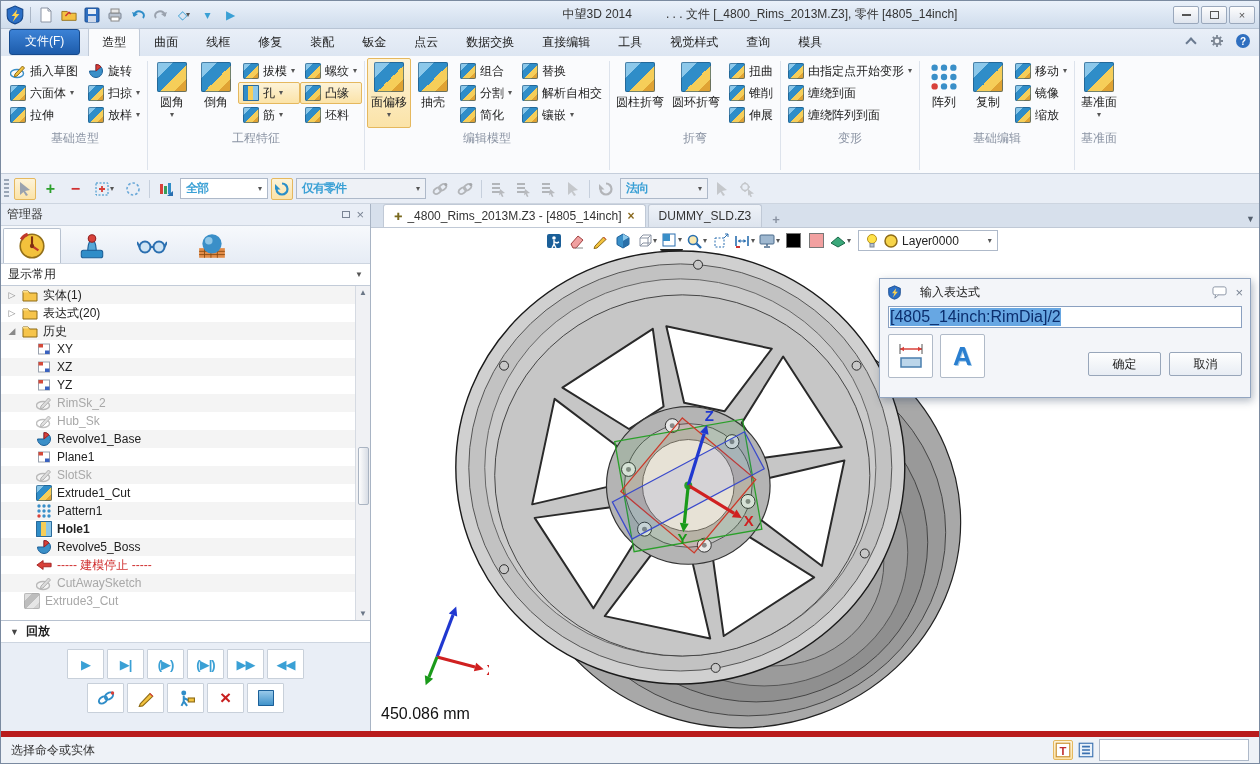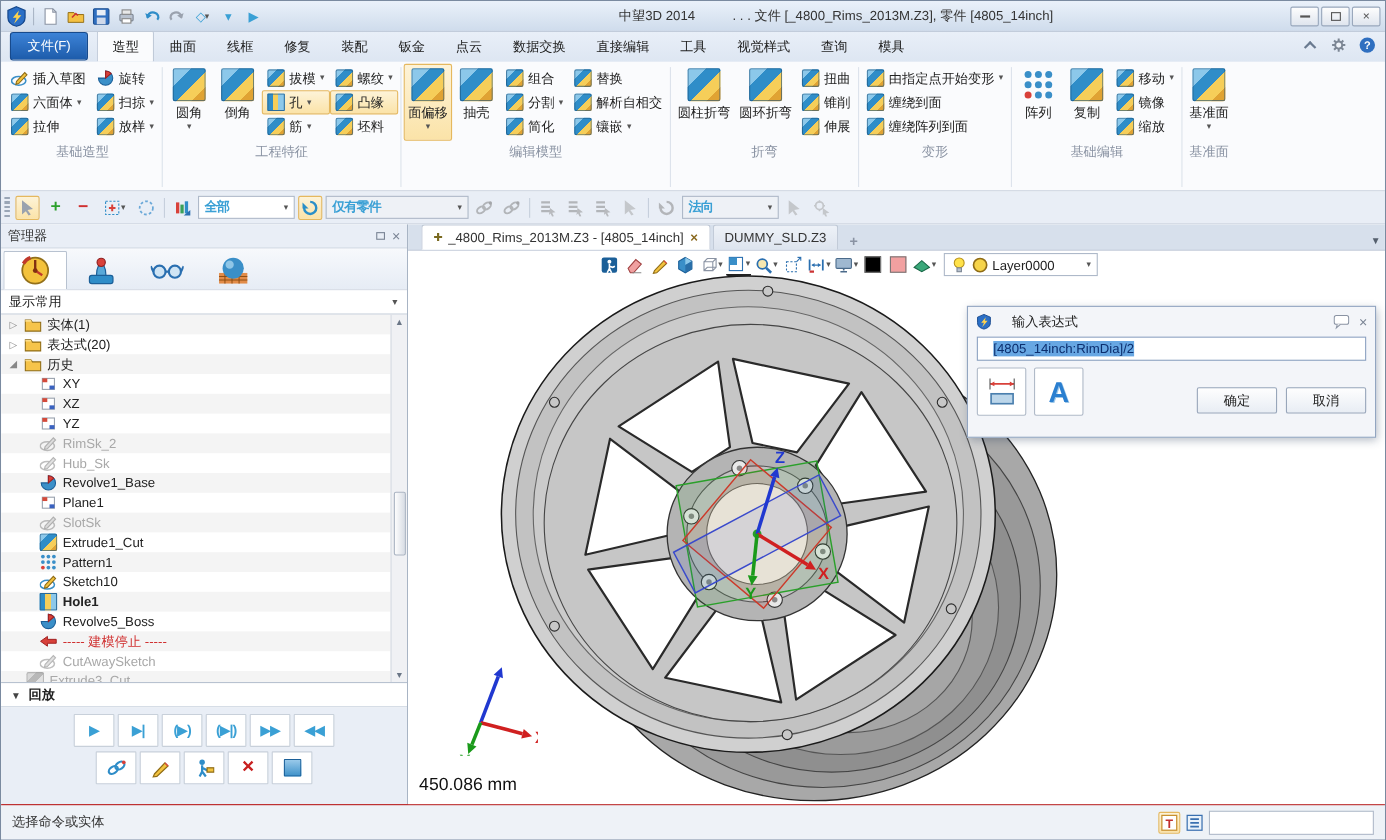--- a/index.html
+++ b/index.html
@@ -103,31 +103,31 @@
   .layer-combo{display:flex;align-items:center;gap:3px;background:#fff;border:1px solid #aeb9c9;height:21px;padding:0 5px;font-size:12px;color:#222;margin-left:4px;}
   #wheel{position:absolute;inset:0;}
   .measurement{position:absolute;left:10px;bottom:8px;font-size:16px;color:#111;z-index:4;}
   #triad-wrap{position:absolute;left:46px;bottom:44px;width:72px;height:84px;z-index:4;}
 
   
   .dlg{position:absolute;left:508px;top:50px;width:372px;height:120px;background:#f3f5f9;border:1px solid #92a5c0;box-shadow:2px 3px 8px rgba(40,60,90,.35);z-index:10;}
   .dlg-title{height:26px;display:flex;align-items:center;gap:18px;padding:0 7px;font-size:12px;color:#222;}
   .dlg-title .ci{width:15px;height:15px;}
   .dlg-tbtns{margin-left:auto;display:flex;gap:8px;align-items:center;color:#7a8494;}
-  .dlg-input{margin:1px 8px 6px;height:22px;background:#fff;border:1px solid #8aa0c0;display:flex;align-items:center;padding:0 14px;font-size:12px;}
+  .dlg-input{margin:1px 8px 6px;height:22px;background:#fff;border:1px solid #8aa0c0;display:flex;align-items:center;padding:0 1px;font-size:16px;}
   .dlg-input .sel{background:#67a7e3;color:#0b2e6e;}
   .dlg-body{display:flex;padding:0 8px;align-items:flex-start;}
   .dlg-icobtn{width:45px;height:44px;background:#fff;border:1px solid #b0bac8;display:flex;align-items:center;justify-content:center;margin-right:7px;border-radius:2px;}
   .dlg-icobtn .ci{width:32px;height:30px;}
   .a-letter{font-size:26px;font-weight:bold;color:#2a7fd0;text-shadow:1px 1px 0 #9fc8e8;}
   .dlg-btns{margin-left:auto;display:flex;gap:8px;align-self:flex-end;margin-bottom:2px;}
   .dbtn{width:73px;height:24px;background:linear-gradient(#fefefe,#e8edf4);border:1px solid #98a6ba;font-size:12px;color:#222;display:flex;align-items:center;justify-content:center;border-radius:2px;}
 
   
-  .statusbar{height:32px;background:#eef2f7;border-top:1px solid #b91c1c;display:flex;align-items:center;padding:0 10px;font-size:12px;color:#333;flex:0 0 auto;gap:6px;}
+  .statusbar{height:32px;background:#eef2f7;border-top:6px solid #b91c1c;display:flex;align-items:center;padding:0 10px;font-size:12px;color:#333;flex:0 0 auto;gap:6px;}
   .sb-right{margin-left:auto;display:flex;align-items:center;gap:3px;}
   .sbtn{width:20px;height:20px;display:flex;align-items:center;justify-content:center;border:1px solid transparent;border-radius:2px;}
   .sbtn.hl{border-color:#e5b85e;}
   .sb-input{width:150px;height:22px;background:#fff;border:1px solid #aeb9c9;}
 </style>
 </head>
 <body>
 
 <div class="window">
 
@@ -826,30 +826,20 @@
                     <circle cx="3" cy="8" r="1.7"></circle>
                     <circle cx="8" cy="8" r="1.7"></circle>
                     <circle cx="13" cy="8" r="1.7"></circle>
                     <circle cx="8" cy="13" r="1.7"></circle>
                     <circle cx="13" cy="13" r="1.7"></circle>
                   </g>
                   <circle cx="3" cy="13" r="1.7" fill="#d8413a"></circle>
                 </svg>
               </span>
               <span>Pattern1</span>
-            </div>
-            <div class="trow" style="padding-left: 20px;">
-              <span class="exp"></span>
-              <span class="ci">
-                <svg viewBox="0 0 16 16" width="100%" height="100%">
-                  <ellipse cx="7" cy="10.5" rx="6.5" ry="4" fill="none" stroke="#3a8fc8" stroke-width="1.4"></ellipse>
-                  <path d="M5 11l7.5-8 2 2-7.5 8-2.6.7z" fill="#f2c23e" stroke="#8f6c16"></path>
-                </svg>
-              </span>
-              <span>Sketch10</span>
             </div>
             <div class="trow" style="padding-left: 20px; font-weight: bold;">
               <span class="exp"></span>
               <span class="ci hole-stripe"></span>
               <span>Hole1</span>
             </div>
             <div class="trow" style="padding-left: 20px;">
               <span class="exp"></span>
               <span class="ci">
                 <svg viewBox="0 0 16 16" width="100%" height="100%">

